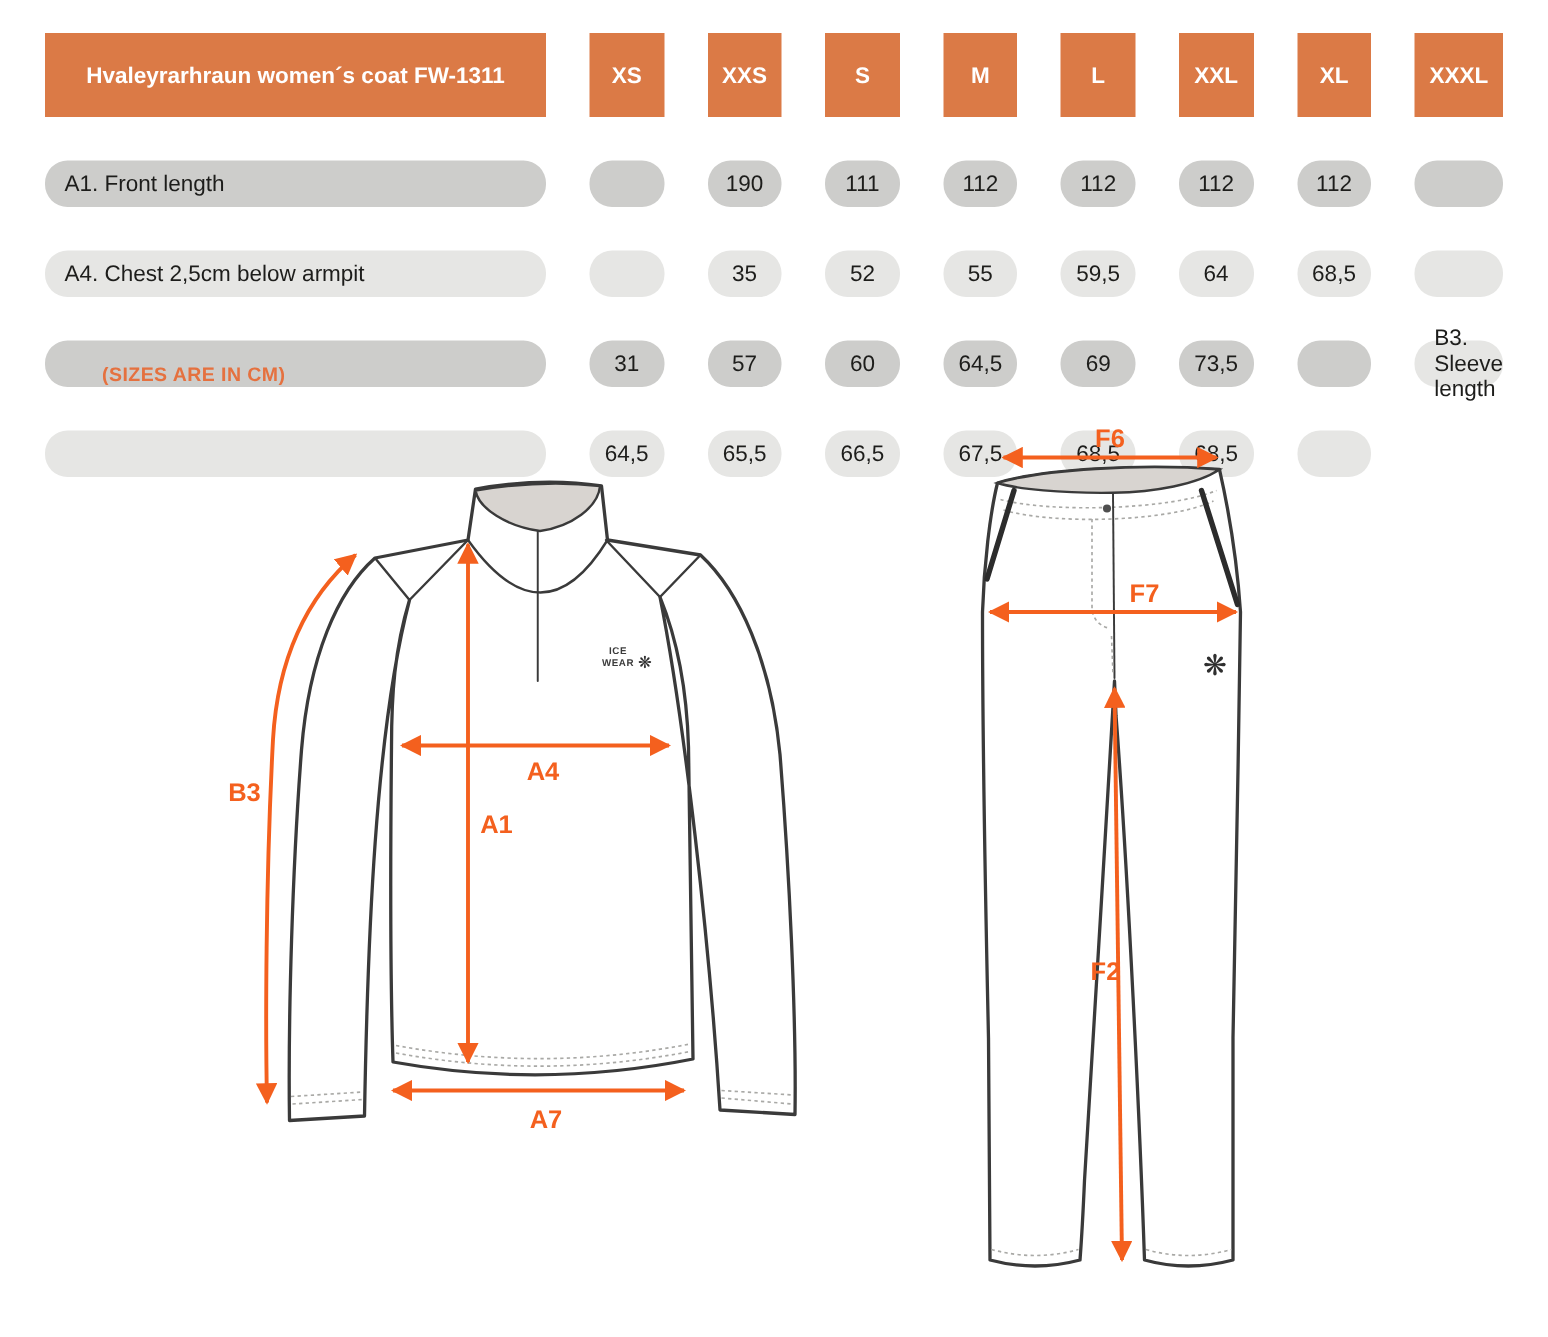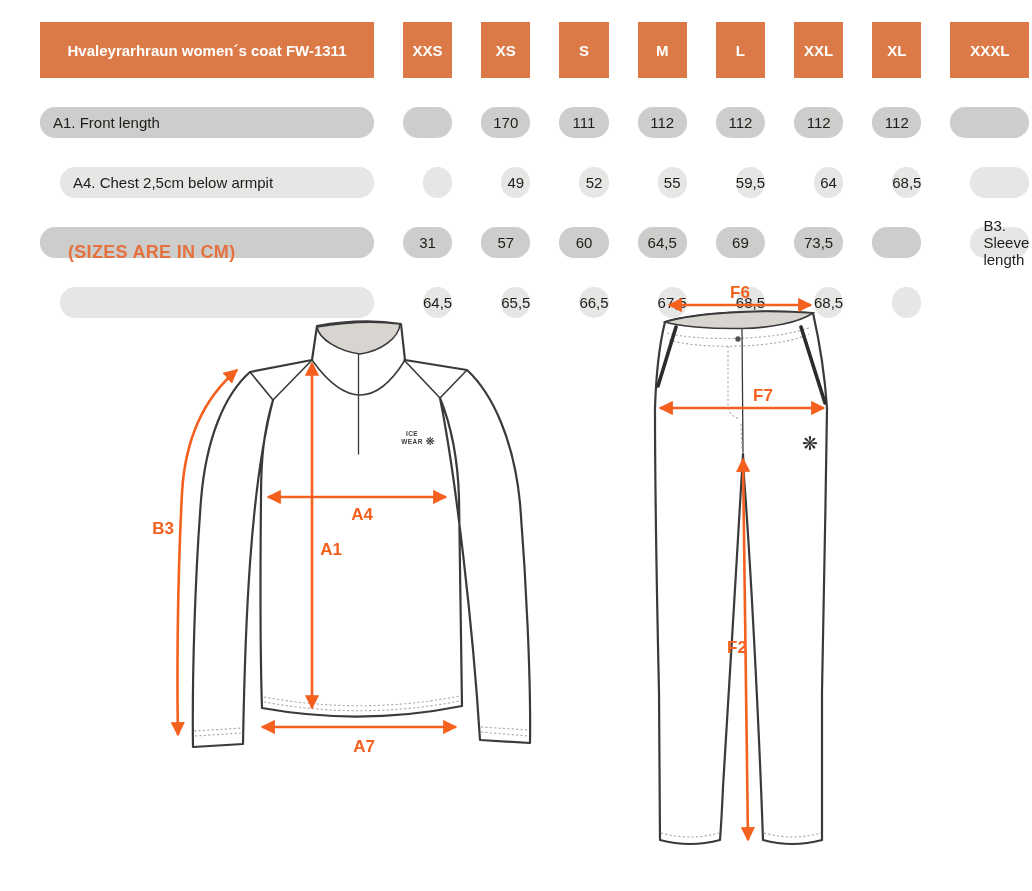--- a/index.html
+++ b/index.html
@@ -3,32 +3,32 @@
 <meta charset="utf-8">
 <style>
   :root{
     --accent:#db7a46; --arrow:#f4601e; --note:#e5713f;
     --row_dark:#cdcdcb; --row_light:#e6e6e4; --line:#3a3a3a; --shade:#d8d4d0;
     --cell_text:#1d1d1b;
   }
   html,body{margin:0;padding:0;background:#fff;}
   body{width:1032px;height:891px;position:relative;overflow:hidden;
        font-family:"Liberation Sans",sans-serif;}
-  .size-table{position:absolute;left:40px;top:22px;width:972px;
+  .size-table{position:absolute;left:30px;top:22px;width:972px;
     display:grid;grid-template-columns:334px repeat(8,1fr);
     column-gap:3px;row-gap:5px;gap:29px;}
   .th{background:var(--accent);color:#fff;font-weight:bold;font-size:15px;
       height:56px;display:flex;align-items:center;justify-content:center;text-align:center;}
   .td{height:31px;display:flex;align-items:center;justify-content:center;
       font-size:15px;color:var(--cell_text);border-radius:15px;}
   .td.label{justify-content:flex-start;padding-left:13px;box-sizing:border-box;}
   .row-a{background:var(--row_dark);}
-  .row-b{background:var(--row_light);margin-left:20px;}
+  .row-b{background:var(--row_light);}
   .note{position:absolute;left:68px;top:242px;color:var(--note);
-        font-size:18px;font-weight:bold;letter-spacing:.3px;}
+        font-size:13px;font-weight:bold;letter-spacing:.3px;}
   svg.diagram{position:absolute;}
   .outline{fill:#fff;stroke:var(--line);stroke-width:2.2;stroke-linejoin:round;}
   .seam{fill:none;stroke:var(--line);stroke-width:1.6;stroke-linecap:round;}
   .thin{stroke-width:1.3;}
   .stitch{fill:none;stroke:#a9a9a6;stroke-width:1.1;stroke-dasharray:2.2 2.2;}
   .shade-fill{fill:var(--shade);stroke:var(--line);stroke-width:1.6;}
   .thickline{fill:none;stroke:#2c2c2c;stroke-width:3.6;stroke-linecap:round;}
   .arrow{fill:none;stroke:var(--arrow);stroke-width:2.6;}
   marker path{fill:var(--arrow);}
   .alabel{fill:var(--arrow);font:bold 17px "Liberation Sans",sans-serif;text-anchor:middle;}
@@ -36,42 +36,42 @@
              text-anchor:middle;letter-spacing:.4px;}
   .flake{fill:#2f2f2f;font-family:"DejaVu Sans",sans-serif;text-anchor:middle;}
 </style>
 </head>
 <body>
 
 <div class="page">
 
   <div class="size-table">
     <div class="th product">Hvaleyrarhraun women´s coat FW-1311</div>
+    <div class="th">XS</div>
     <div class="th">XXS</div>
-    <div class="th">XS</div>
     <div class="th">S</div>
     <div class="th">M</div>
     <div class="th">L</div>
     <div class="th">XXL</div>
     <div class="th">XL</div>
     <div class="th">XXXL</div>
 
     <div class="td label row-a">A1. Front length</div>
     <div class="td row-a"></div>
-    <div class="td row-a">170</div>
+    <div class="td row-a">190</div>
     <div class="td row-a">111</div>
     <div class="td row-a">112</div>
     <div class="td row-a">112</div>
     <div class="td row-a">112</div>
     <div class="td row-a">112</div>
     <div class="td row-a"></div>
 
     <div class="td label row-b">A4. Chest 2,5cm below armpit</div>
     <div class="td row-b"></div>
-    <div class="td row-b">49</div>
+    <div class="td row-b">35</div>
     <div class="td row-b">52</div>
     <div class="td row-b">55</div>
     <div class="td row-b">59,5</div>
     <div class="td row-b">64</div>
     <div class="td row-b">68,5</div>
     <div class="td row-b"></div>
 
     <div class="td row-a"></div>
     <div class="td row-a">31</div>
     <div class="td row-a">57</div>

